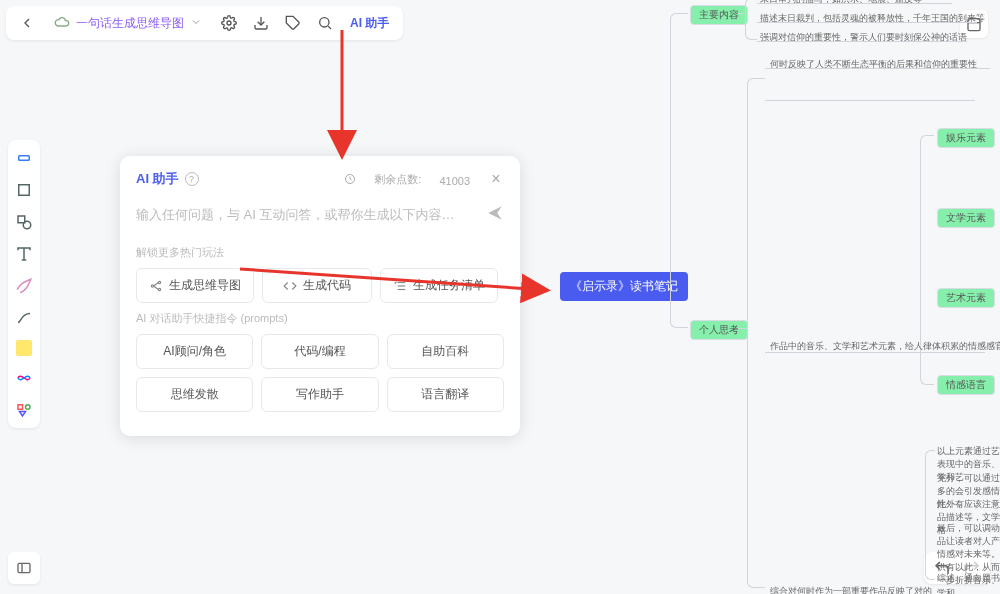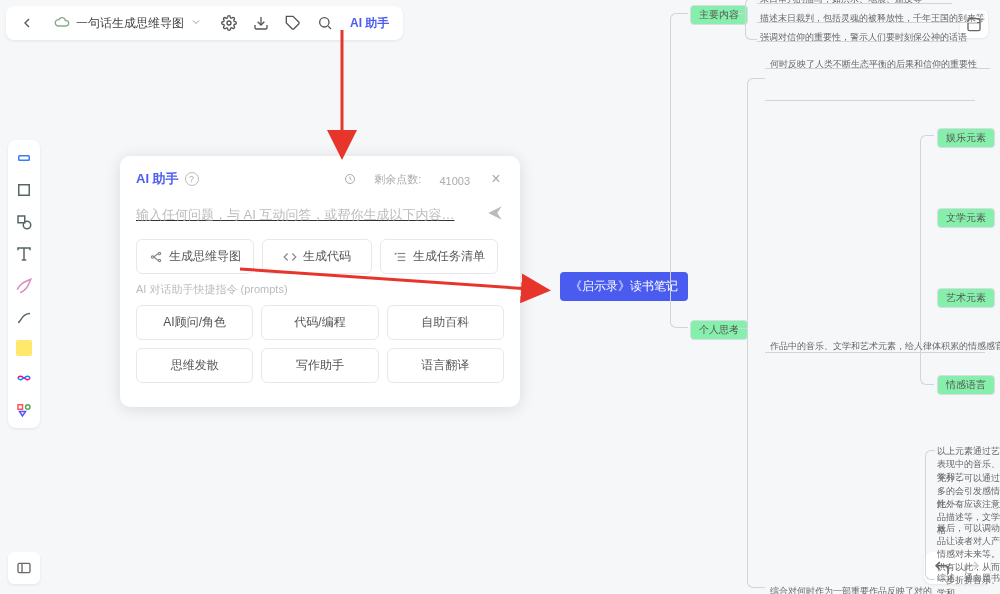--- a/index.html
+++ b/index.html
@@ -2,21 +2,21 @@
 <html><head>
 <meta charset="utf-8">
 <style>
 * { margin: 0; padding: 0; box-sizing: border-box; }
 body { font-family: -apple-system, "PingFang SC", "Microsoft YaHei", sans-serif; background: #f6f7f9; width: 1000px; height: 594px; overflow: hidden; position: relative; font-size: 12px; color: #333; }
 
 
 .top-toolbar { position: absolute; top: 6px; left: 6px; background: #fff; border-radius: 8px; padding: 6px 10px; display: flex; align-items: center; gap: 10px; box-shadow: 0 1px 3px rgba(0,0,0,.08); }
 .top-toolbar .icon-btn { width: 22px; height: 22px; display: flex; align-items: center; justify-content: center; color: #555; cursor: pointer; }
 .top-toolbar .icon-btn svg { width: 16px; height: 16px; }
-.doc-title { display: flex; align-items: center; gap: 6px; color: #404040; padding: 0 6px; cursor: pointer; }
+.doc-title { display: flex; align-items: center; gap: 6px; color: #8b5cf6; padding: 0 6px; cursor: pointer; }
 .doc-title .cloud { color: #8a8; }
 .doc-title .chev { color: #999; }
 .ai-link { color: #4a5cf0; font-weight: 600; padding: 0 4px; cursor: pointer; }
 
 
 .top-right-btn { position: absolute; top: 10px; right: 12px; width: 28px; height: 28px; background: #fff; border-radius: 6px; display: flex; align-items: center; justify-content: center; box-shadow: 0 1px 3px rgba(0,0,0,.08); cursor: pointer; color:#666}
 
 
 .left-sidebar { position: absolute; top: 140px; left: 8px; width: 32px; background: #fff; border-radius: 8px; padding: 8px 0; display: flex; flex-direction: column; align-items: center; gap: 12px; box-shadow: 0 1px 3px rgba(0,0,0,.08); }
 .left-sidebar .tool { width: 20px; height: 20px; display:flex; align-items:center; justify-content:center; cursor: pointer; color:#566; }
@@ -31,21 +31,21 @@
 .bottom-right .btn { width: 20px; height:20px; display:flex; align-items:center; justify-content:center; color:#666; cursor:pointer;}
 .bottom-right .btn.disabled { color:#ccc; }
 
 
 .ai-panel { position: absolute; top: 156px; left: 120px; width: 400px; background: #fff; border-radius: 10px; box-shadow: 0 2px 16px rgba(0,0,0,.12); padding: 14px 16px 16px; }
 .ai-panel-head { display:flex; align-items:center; justify-content: space-between; margin-bottom: 8px;}
 .ai-panel-title { color:#4a5cf0; font-weight:600; font-size:13px; display:flex; align-items:center; gap:6px;}
 .ai-panel-title .q { width:14px; height:14px; border:1px solid #bbb; border-radius:50%; font-size:9px; display:flex; align-items:center; justify-content:center; color:#aaa; font-weight:normal;}
 .ai-panel-right { display:flex; align-items:flex-end; gap:18px; color:#aaa; font-size:11px;}
 .ai-panel-right .close { width:16px; height:16px; display:flex; align-items:center; justify-content:center; cursor:pointer; font-size:16px; color:#aaa;}
-.ai-input-row { display:flex; align-items:center; gap:6px; padding: 8px 0 14px; text-decoration: underline; }
+.ai-input-row { display:flex; align-items:center; gap:6px; padding: 8px 0 14px; }
 .ai-input { flex:1; border:none; outline:none; font-size:13px; color:#333; }
 .ai-input::placeholder { color:#bbb; }
 .send-btn { color:#bbb; cursor:pointer; }
 .send-btn svg{ width:18px; height:18px;}
 .section-label { color:#bbb; font-size:11px; margin: 6px 0 8px; }
 .chip-row { display:flex; flex-wrap:wrap; gap:8px; margin-bottom: 8px;}
 .chip { border:1px solid #e6e8ec; border-radius:6px; padding: 8px 12px; font-size:12px; color:#555; cursor:pointer; display:flex; align-items:center; gap:6px; min-width: 110px; justify-content:center;}
 .chip .ico { width:14px; height:14px; display:flex; align-items:center; justify-content:center; color:#888;}
 .chip.w3 { flex:1; }
 
@@ -211,20 +211,21 @@
     </div>
   </div>
   <div class="ai-input-row">
     <input class="ai-input" placeholder="输入任何问题，与 AI 互动问答，或帮你生成以下内容…" style="">
     <div class="send-btn">
       <svg viewBox="0 0 24 24" fill="currentColor">
           <path d="M3 12l18-9-6 9 6 9z"></path>
         </svg>
     </div>
   </div>
+  <div class="section-label">解锁更多热门玩法</div>
   <div class="chip-row">
     <div class="chip">
         <span class="ico">
           <svg viewBox="0 0 24 24" fill="none" stroke="currentColor" stroke-width="2">
             <circle cx="6" cy="12" r="2"></circle>
             <circle cx="18" cy="6" r="2"></circle>
             <circle cx="18" cy="18" r="2"></circle>
             <line x1="8" y1="12" x2="16" y2="6"></line>
             <line x1="8" y1="12" x2="16" y2="18"></line>
           </svg>

